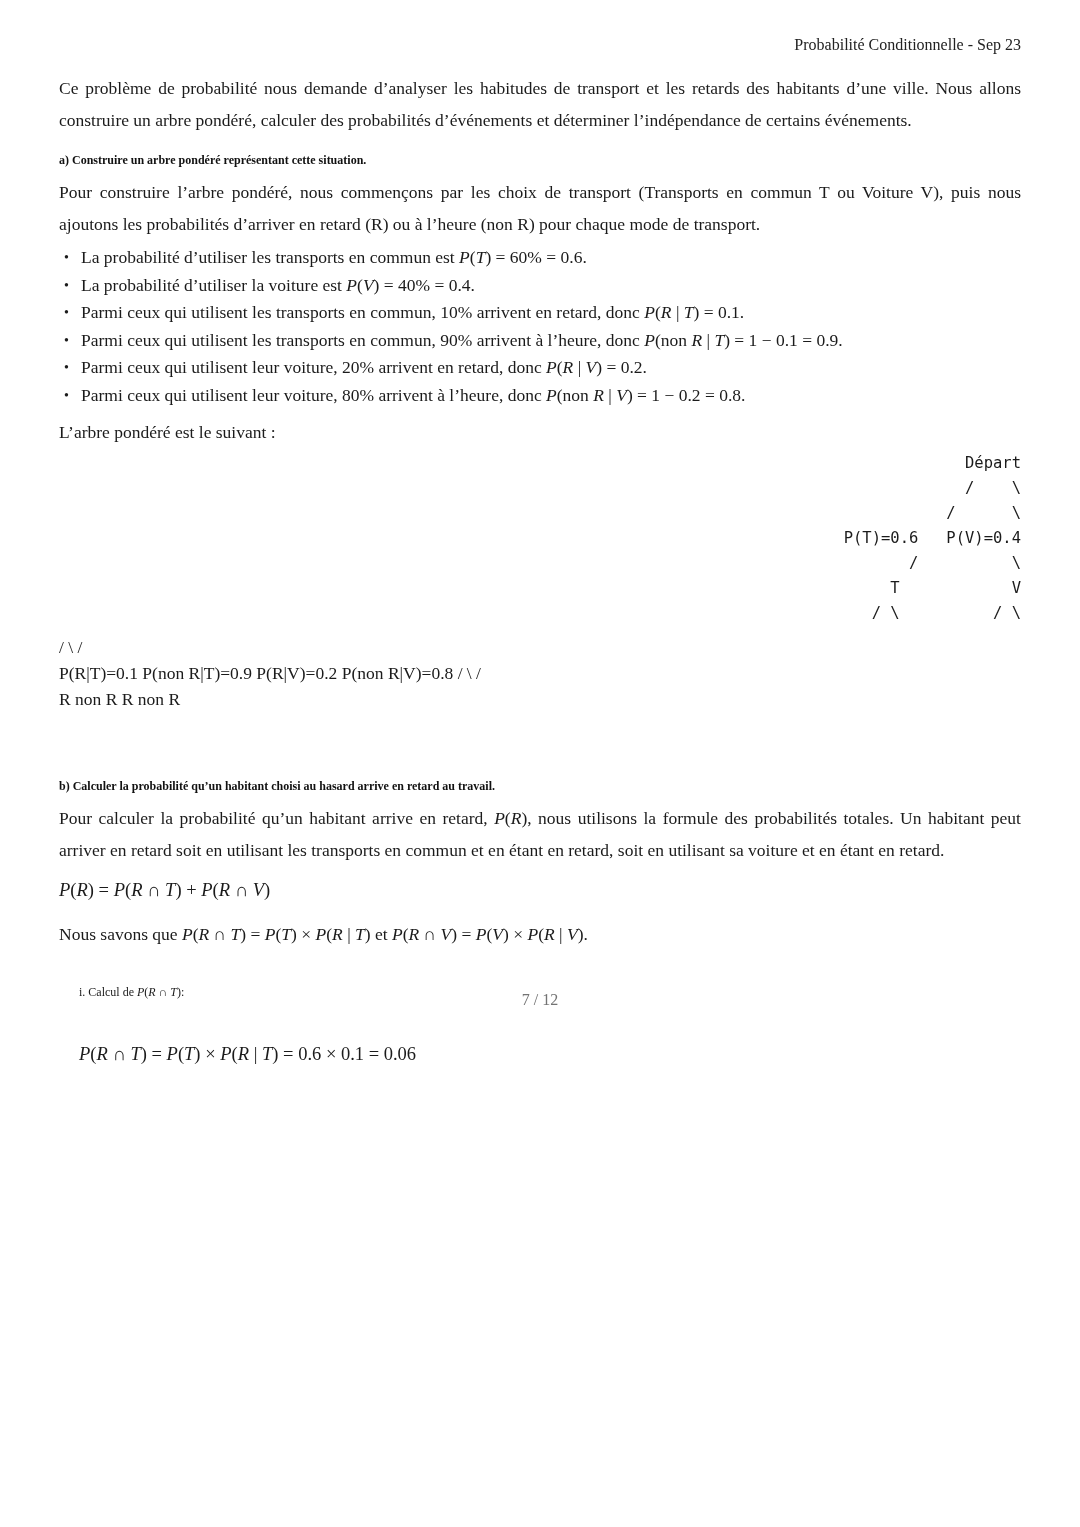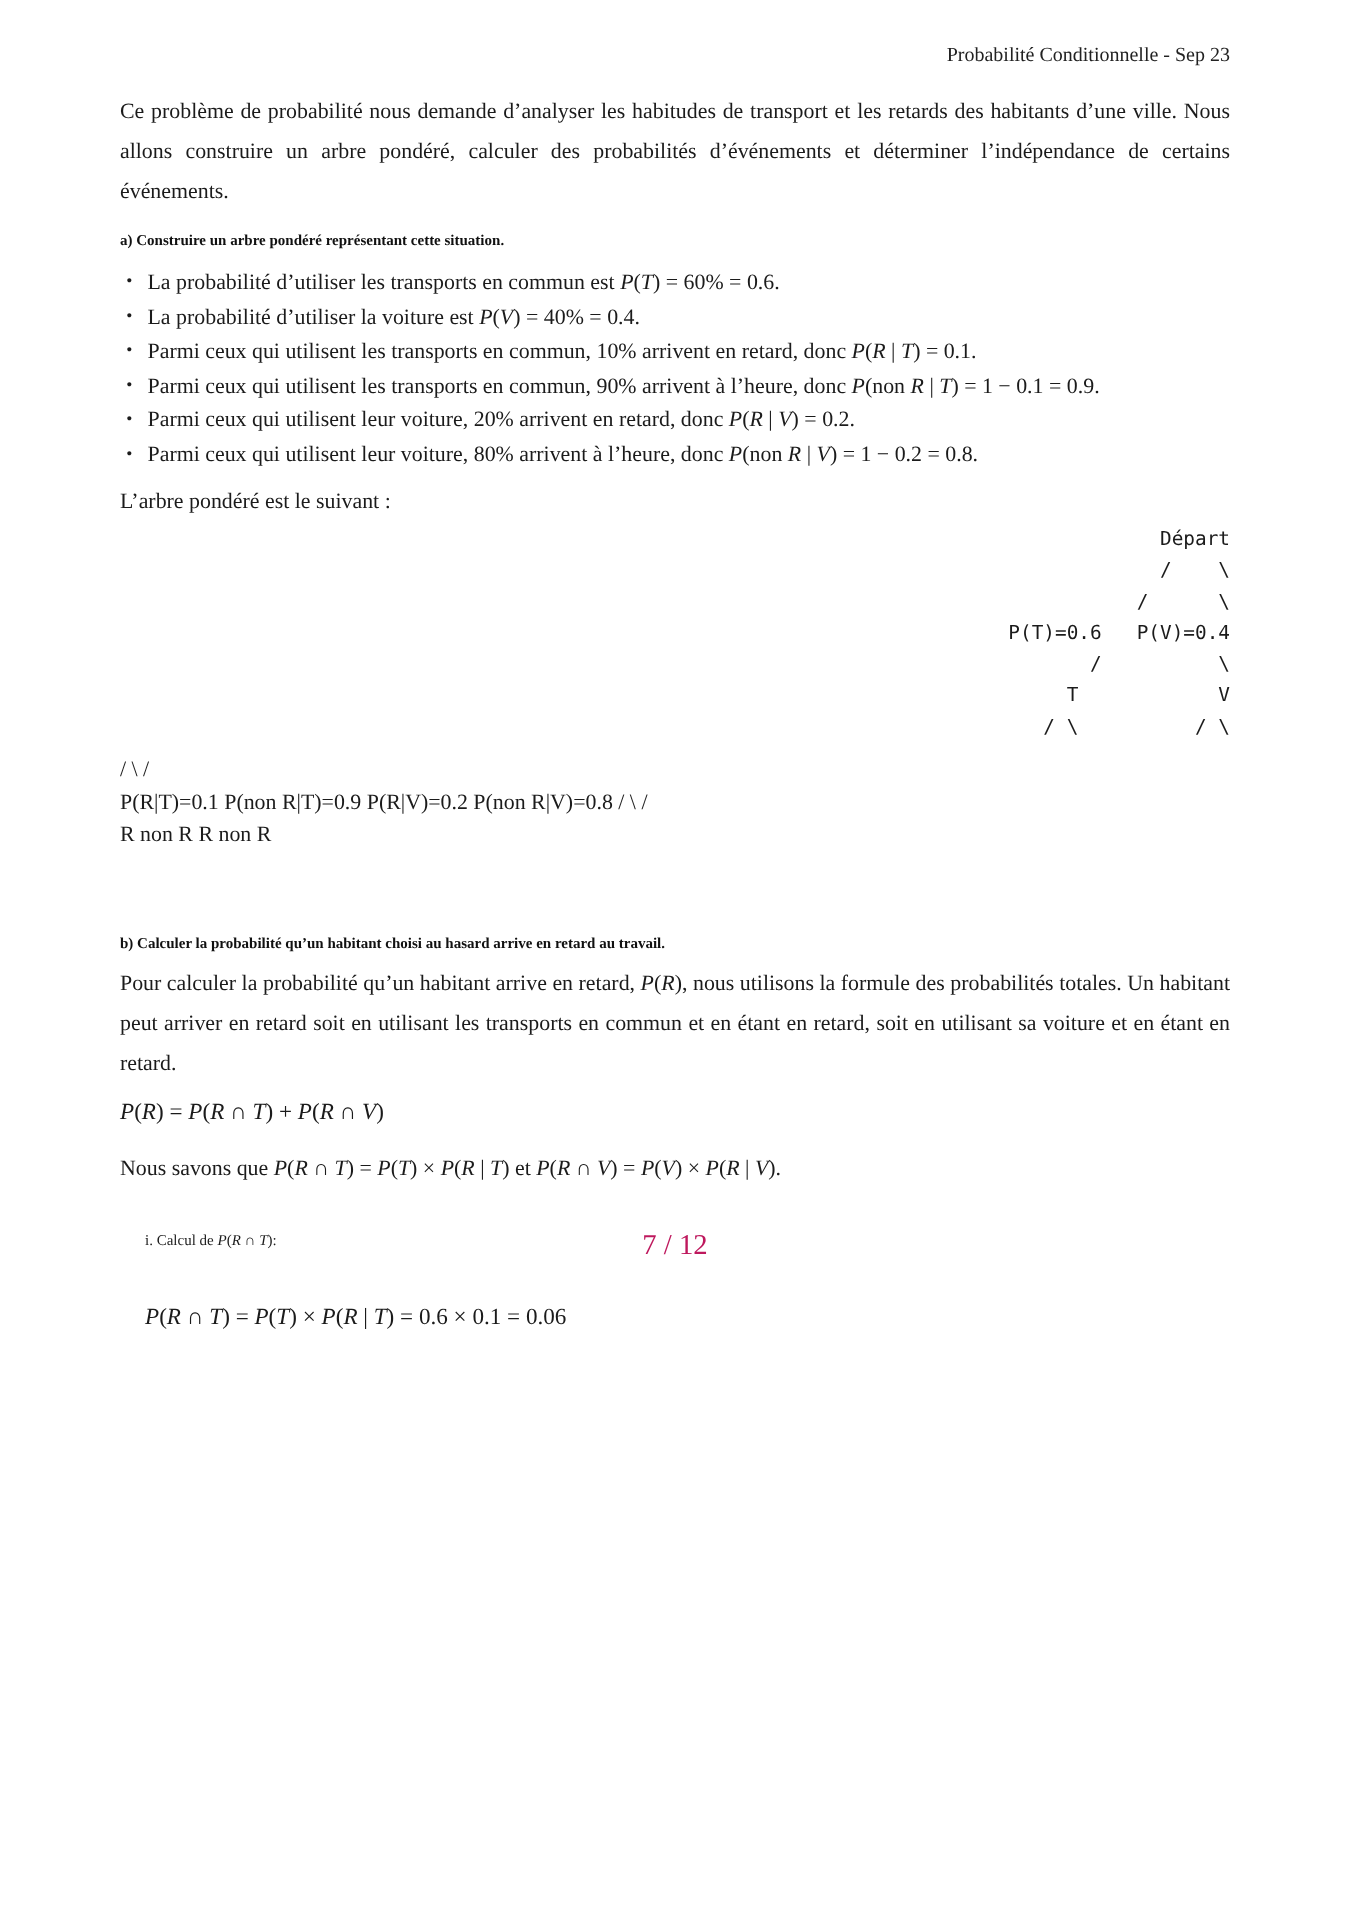--- a/index.html
+++ b/index.html
@@ -6,21 +6,21 @@
   .page{
     position:relative;
     width:1080px;
     height:1079px;
     margin:0 auto;
     background:#ffffff;
     color:#1b1b1b;
     font-family:"Liberation Serif", serif;
     font-size:17.5px;
     box-sizing:border-box;
-    padding:0 96px;
+    padding:0 59px;
     overflow:hidden;
   }
   .doc-header{
     padding-top:36px;
     text-align:right;
     font-size:16px;
     color:#222;
   }
   h1.title{
     margin:58px 0 0 0;
@@ -107,35 +107,36 @@
   .mv{
     font-style:italic;
     font-family:"Liberation Serif", serif;
   }
   .doc-footer{
     position:absolute;
     left:0;
     right:0;
     bottom:70px;
     text-align:center;
-    font-size:23px;
-    color:#be185d;
+    font-size:16px;
+    color:#737373;
   }
 </style>
 </head>
 <body>
 
 <div class="page">
 
   <div class="doc-header">Probabilité Conditionnelle - Sep 23</div>
 
 
   <p class="body-par">Ce problème de probabilité nous demande d’analyser les habitudes de transport et les retards des habitants d’une ville. Nous allons construire un arbre pondéré, calculer des probabilités d’événements et déterminer l’indépendance de certains événements.</p>
 
   <h2 class="sub">a) Construire un arbre pondéré représentant cette situation.</h2>
+  <p class="sub-body">Pour construire l’arbre pondéré, nous commençons par les choix de transport (Transports en commun T ou Voiture V), puis nous ajoutons les probabilités d’arriver en retard (R) ou à l’heure (non R) pour chaque mode de transport.</p>
 
   <ul class="bullets">
     <li>La probabilité d’utiliser les transports en commun est <span class="mv">P</span>(<span class="mv">T</span>) = 60% = 0.6.</li>
     <li>La probabilité d’utiliser la voiture est <span class="mv">P</span>(<span class="mv">V</span>) = 40% = 0.4.</li>
     <li>Parmi ceux qui utilisent les transports en commun, 10% arrivent en retard, donc <span class="mv">P</span>(<span class="mv">R</span> | <span class="mv">T</span>) = 0.1.</li>
     <li>Parmi ceux qui utilisent les transports en commun, 90% arrivent à l’heure, donc <span class="mv">P</span>(non <span class="mv">R</span> | <span class="mv">T</span>) = 1 − 0.1 = 0.9.</li>
     <li>Parmi ceux qui utilisent leur voiture, 20% arrivent en retard, donc <span class="mv">P</span>(<span class="mv">R</span> | <span class="mv">V</span>) = 0.2.</li>
     <li>Parmi ceux qui utilisent leur voiture, 80% arrivent à l’heure, donc <span class="mv">P</span>(non <span class="mv">R</span> | <span class="mv">V</span>) = 1 − 0.2 = 0.8.</li>
   </ul>
 

